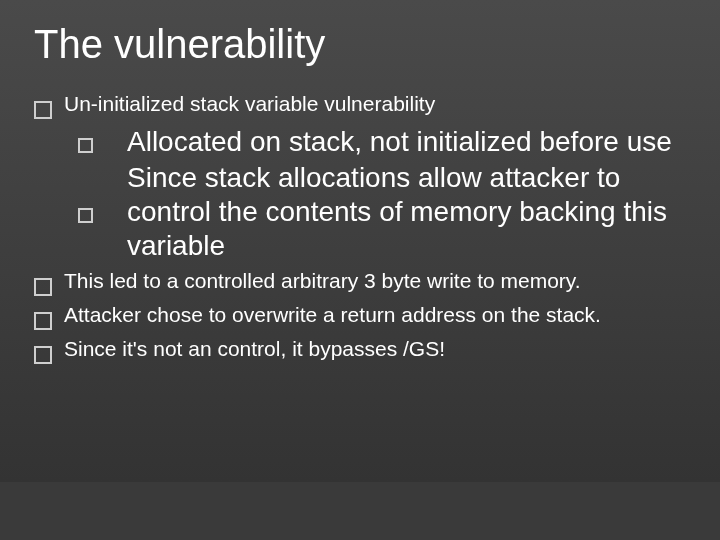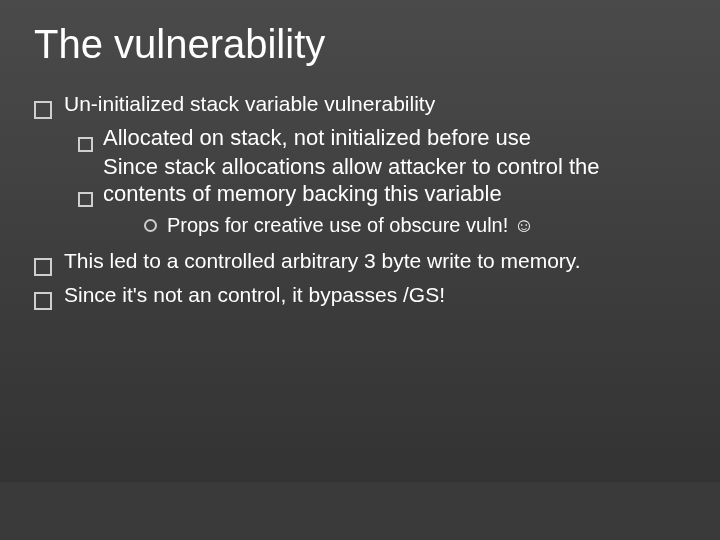--- a/index.html
+++ b/index.html
@@ -34,24 +34,25 @@
   }
   .bullet-l1 .marker {
     width: 14px;
     height: 14px;
     border: 2px solid #cfcfcf;
     margin: 10px 12px 0 0;
     flex: 0 0 auto;
   }
   .bullet-l2 {
     display: flex;
-    align-items: flex-end;
-    font-size: 22px;
+    align-items: center;
+    font-size: 28px;
     margin: 2px 0 2px 44px;
     line-height: 1.22;
+    gap: 24px;
   }
   .bullet-l2 .marker {
     width: 11px;
     height: 11px;
     border: 2px solid #cfcfcf;
     margin: 7px 10px 0 0;
     flex: 0 0 auto;
   }
   .bullet-l3 {
     display: flex;
@@ -85,29 +86,29 @@
   <div class="bullet-l2">
     <span class="marker"></span>
     <span class="txt">Allocated on stack, not initialized before use</span>
   </div>
 
   <div class="bullet-l2">
     <span class="marker"></span>
     <span class="txt">Since stack allocations allow attacker to control the contents of memory backing this variable</span>
   </div>
 
-  <div class="bullet-l3">
-    <span class="marker"></span>
-    <span class="txt">Props for creative use of obscure vuln! ☺</span>
-  </div>
 
   <div class="bullet-l1">
     <span class="marker"></span>
     <span class="txt">This led to a controlled arbitrary 3 byte write to memory.</span>
   </div>
 
+  <div class="bullet-l1">
+    <span class="marker"></span>
+    <span class="txt">Attacker chose to overwrite a return address on the stack.</span>
+  </div>
 
   <div class="bullet-l1">
     <span class="marker"></span>
     <span class="txt">Since it's not an control, it bypasses /GS!</span>
   </div>
 
 </div>
 
 </body></html>

